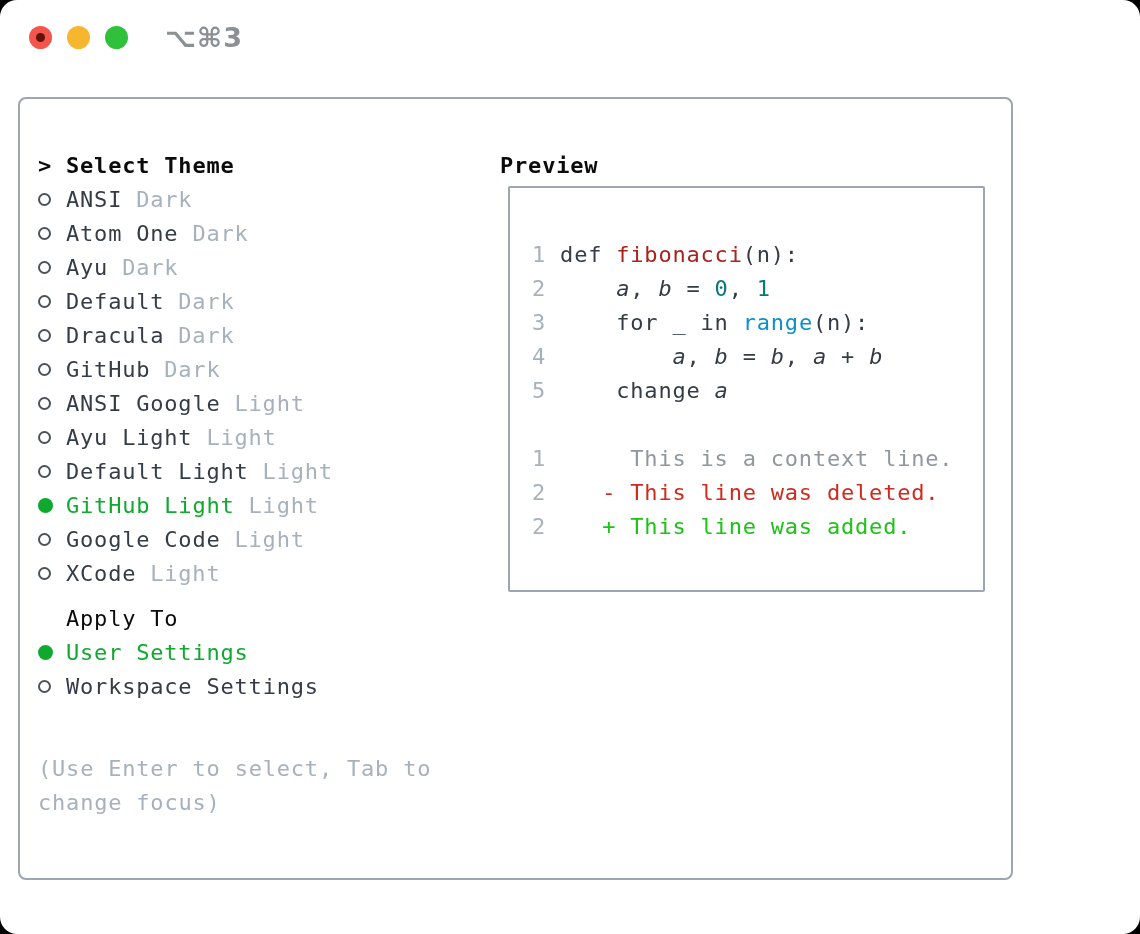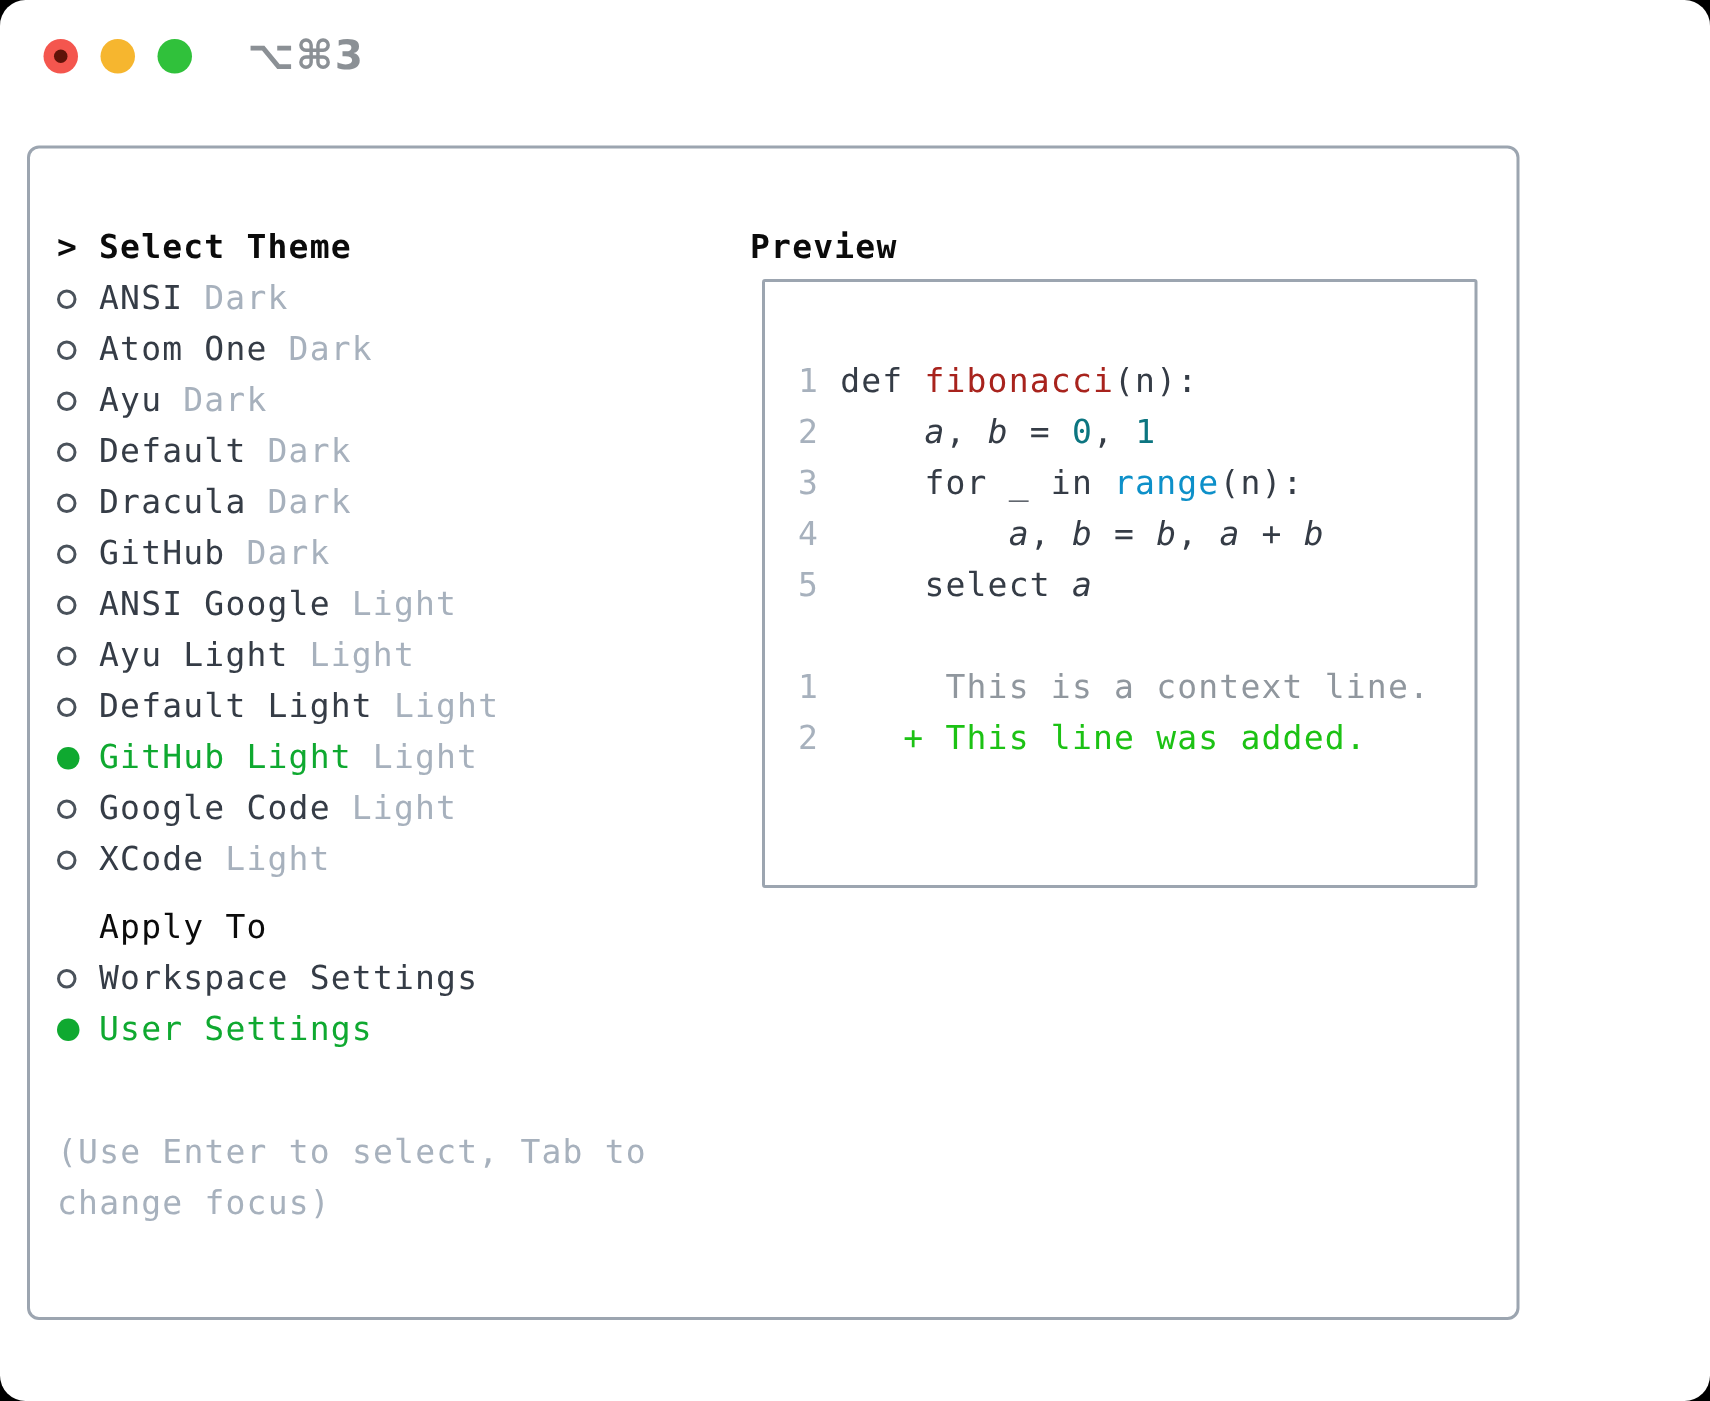--- a/index.html
+++ b/index.html
@@ -128,35 +128,36 @@
         <div class="row"><span class="marker"><span class="radio"></span></span><span class="name">XCode</span><span class="variant">Light</span></div>
       </div>
   </div>
 
   <div class="apply-list">
     <div class="row">
       <span class="marker"></span>
       <span class="plain-title">Apply To</span>
     </div>
     <div id="apply-rows">
+        <div class="row"><span class="marker"><span class="radio sel"></span></span><span class="name sel">User Settings</span></div>
         <div class="row"><span class="marker"><span class="radio"></span></span><span class="name">Workspace Settings</span></div>
-        <div class="row"><span class="marker"><span class="radio sel"></span></span><span class="name sel">User Settings</span></div>
       </div>
   </div>
 
   <div class="help">(Use Enter to select, Tab to change focus)</div>
 
   <div class="preview-label">Preview</div>
 
   <div class="preview-box">
     <div class="code" id="code">
         <div class="line"><span class="c-ln">1 </span><span class="c-k">def </span><span class="c-fn">fibonacci</span><span class="c-p">(n):</span></div>
         <div class="line"><span class="c-ln">2 </span><span class="c-p">    </span><span class="c-v">a</span><span class="c-p">, </span><span class="c-v">b</span><span class="c-p"> = </span><span class="c-num">0</span><span class="c-p">, </span><span class="c-num">1</span></div>
         <div class="line"><span class="c-ln">3 </span><span class="c-p">    </span><span class="c-k">for </span><span class="c-v">_</span><span class="c-k"> in </span><span class="c-bi">range</span><span class="c-p">(n):</span></div>
         <div class="line"><span class="c-ln">4 </span><span class="c-p">        </span><span class="c-v">a</span><span class="c-p">, </span><span class="c-v">b</span><span class="c-p"> = </span><span class="c-v">b</span><span class="c-p">, </span><span class="c-v">a</span><span class="c-p"> + </span><span class="c-v">b</span></div>
-        <div class="line"><span class="c-ln">5 </span><span class="c-p">    </span><span class="c-k">select </span><span class="c-v">a</span></div>
+        <div class="line"><span class="c-ln">5 </span><span class="c-p">    </span><span class="c-k">change </span><span class="c-v">a</span></div>
         <div class="line">&nbsp;</div>
         <div class="line"><span class="c-ln">1</span><span class="c-ctx">      This is a context line.</span></div>
+        <div class="line"><span class="c-ln">2</span><span class="c-p">    </span><span class="c-del">- This line was deleted.</span></div>
         <div class="line"><span class="c-ln">2</span><span class="c-p">    </span><span class="c-add">+ This line was added.</span></div>
       </div>
   </div>
 
 </div>
 
 </body></html>

